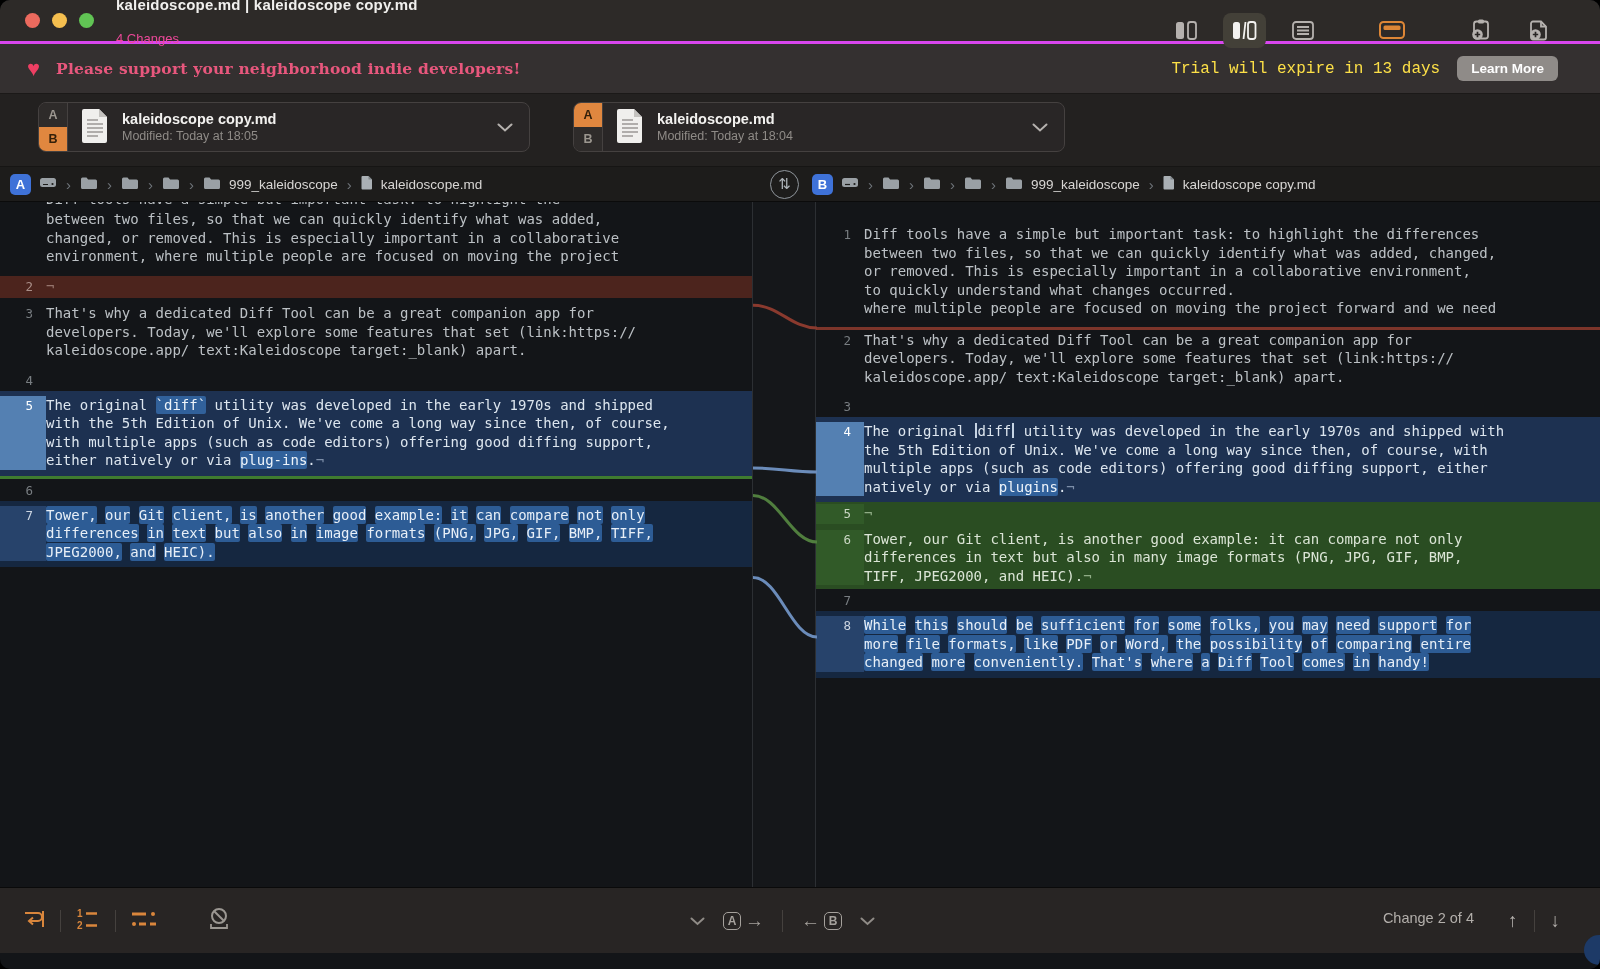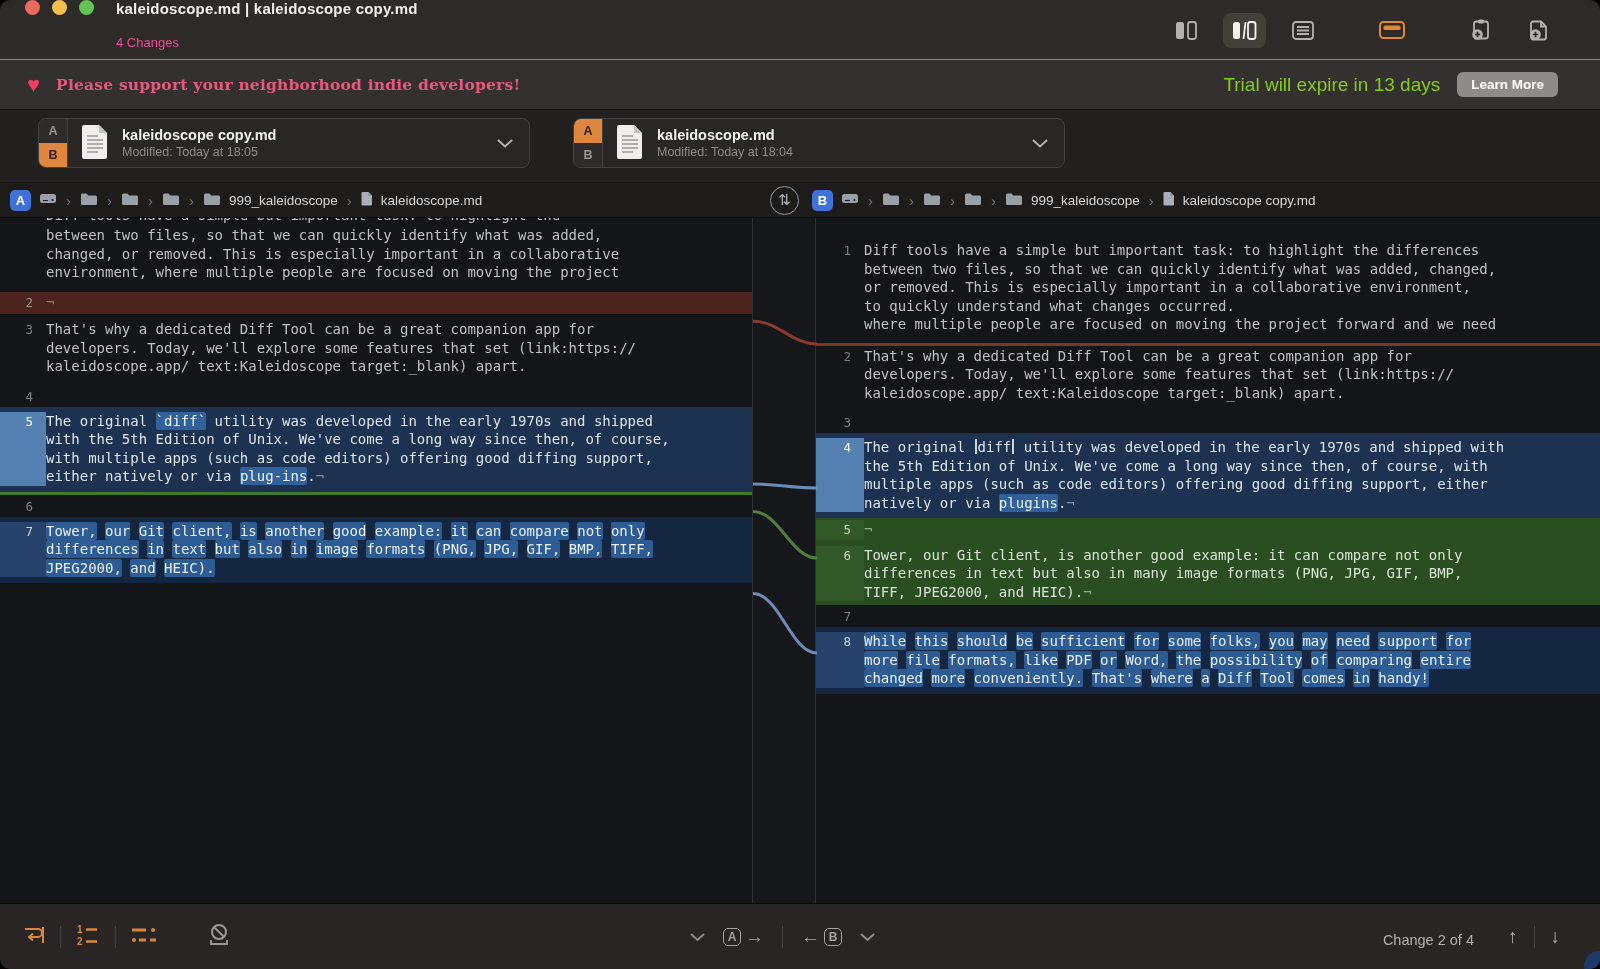--- a/index.html
+++ b/index.html
@@ -1,38 +1,38 @@
 <!DOCTYPE html>
 <html><head>
 <meta charset="utf-8">
 <style>
   * { margin:0; padding:0; box-sizing:border-box; }
   html,body { width:1600px; height:969px; background:#000; font-family:"Liberation Sans", sans-serif; overflow:hidden; }
   .window { position:relative; width:1600px; height:969px; background:#131518; border-radius:10px; overflow:hidden; }
 
   
-  .titlebar { height:60px; background:#2d2a28; border-bottom:1px solid #d946ef; display:flex; position:relative; }
+  .titlebar { height:44px; background:#2d2a28; border-bottom:3px solid #d946ef; display:flex; align-items:center; position:relative; }
   .lights { display:flex; gap:12px; margin-left:25px; }
   .light { width:15px; height:15px; border-radius:50%; }
   .light.red { background:#ec6a5e; } .light.yellow { background:#f5bf4f; } .light.green { background:#61c454; }
   .titleblock { margin-left:22px; }
   .titleblock .title { color:#f1f0ee; font-size:15px; font-weight:bold; letter-spacing:.2px; }
   .titleblock .subtitle { color:#ec4899; font-size:13px; margin-top:18px; }
   .tb-icons { position:absolute; right:40px; top:0; height:60px; display:flex; align-items:center; gap:16px; }
   .tb-btn { display:flex; align-items:center; justify-content:center; padding:7px 9px; border-radius:8px; }
   .tb-btn.sel { background:#434038; }
   .tb-btn svg { display:block; }
   .tb-gap { width:14px; }
 
   
   .banner { height:50px; background:#343030; display:flex; align-items:center; border-bottom:1px solid #1b1918; }
   .heart { color:#ee3f63; font-size:22px; margin-left:27px; line-height:1; }
   .banner-msg { margin-left:16px; color:#e8577d; font-family:"DejaVu Serif", serif; font-size:15.5px; font-weight:bold; letter-spacing:.2px; }
   .banner-right { margin-left:auto; margin-right:42px; display:flex; align-items:center; gap:17px; }
-  .trial { color:#84cc16; font-size:19px; }
+  .trial { color:#fde047; font-size:16px;font-family:Liberation Mono, monospace; }
   .learnmore { background:#8f8b88; color:#fff; font-size:13.5px; font-weight:bold; border:none; border-radius:6px; padding:5px 14px; }
 
   
   .selrow { height:73px; background:#232120; display:flex; border-bottom:1px solid #161514; }
   .seldrop { position:relative; margin-top:8px; width:492px; height:50px; background:#292626; border:1px solid #454140; border-radius:8px; display:flex; align-items:stretch; overflow:hidden; }
   .seldrop.left { margin-left:38px; } .seldrop.right { margin-left:43px; }
   .abcol { width:29px; display:flex; flex-direction:column; border-right:1px solid #454140; flex:none; }
   .abcell { flex:1; display:flex; align-items:center; justify-content:center; font-size:12.5px; font-weight:bold; color:#9b968f; background:#2e2b2a; }
   .abcell.active { background:#e0873f; color:#33200a; }
   .selbody { display:flex; align-items:center; flex:1; padding-left:12px; gap:12px; }
@@ -89,21 +89,21 @@
   .ihl { background:#31619b; border-radius:2px; padding:1px 0; color:#eef4fa; }
   .dim { color:#7c8ea8; }
   .caret { display:inline-block; width:2px; height:15px; background:#c6d4e4; vertical-align:-2px; margin:0 1px; }
   .worddiff .w { background:#2d5c95; border-radius:2px; padding:1px 0; color:#e8eff7; }
 
   
   .statusbar { height:66px; background:#282524; border-top:1px solid #0a0a0a; display:flex; align-items:center; position:relative; }
   .sb-left { display:flex; align-items:center; gap:14px; margin-left:22px; }
   .sb-div { width:1px; height:22px; background:#45413e; }
   .sb-mid { position:absolute; left:690px; display:flex; align-items:center; gap:18px; }
-  .sb-right { position:absolute; right:40px; display:flex; align-items:flex-end; gap:16px; }
+  .sb-right { position:absolute; right:40px; display:flex; align-items:flex-start; gap:16px; }
   .changelabel { color:#b3afab; font-size:14.5px; margin-right:18px; }
   .navarrow { color:#b3afab; font-size:19px; }
   .mergebox { display:flex; align-items:center; gap:4px; color:#a5a19c; }
   .mletter { width:18px; height:18px; border:1.6px solid #a5a19c; border-radius:5px; display:flex; align-items:center; justify-content:center; font-size:12px; font-weight:bold; }
   .marrow { font-size:19px; }
   .chev { color:#8f8b86; font-size:14px; }
   .corner-dot { position:absolute; right:-14px; bottom:-12px; width:30px; height:30px; border-radius:50%; background:#1d3a67; }
 </style>
 </head>
 <body>

